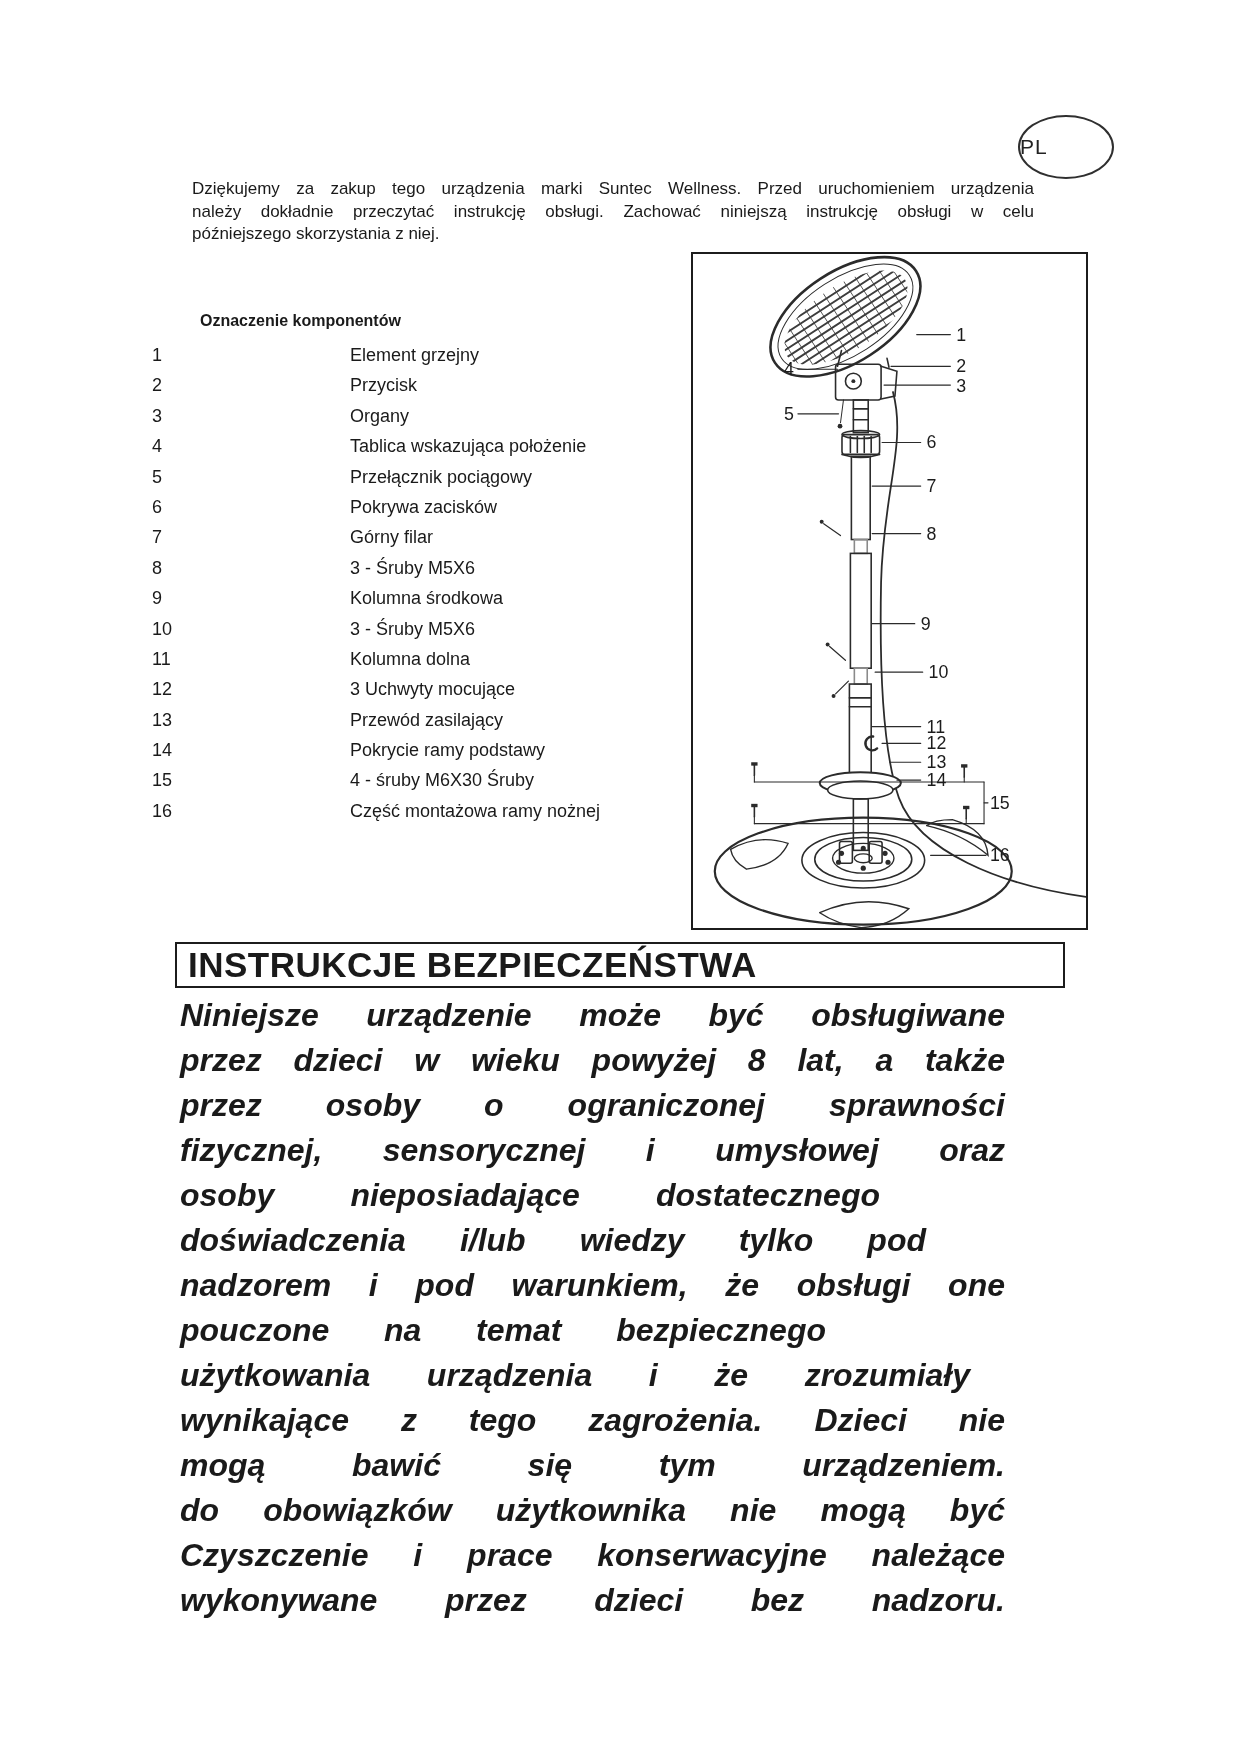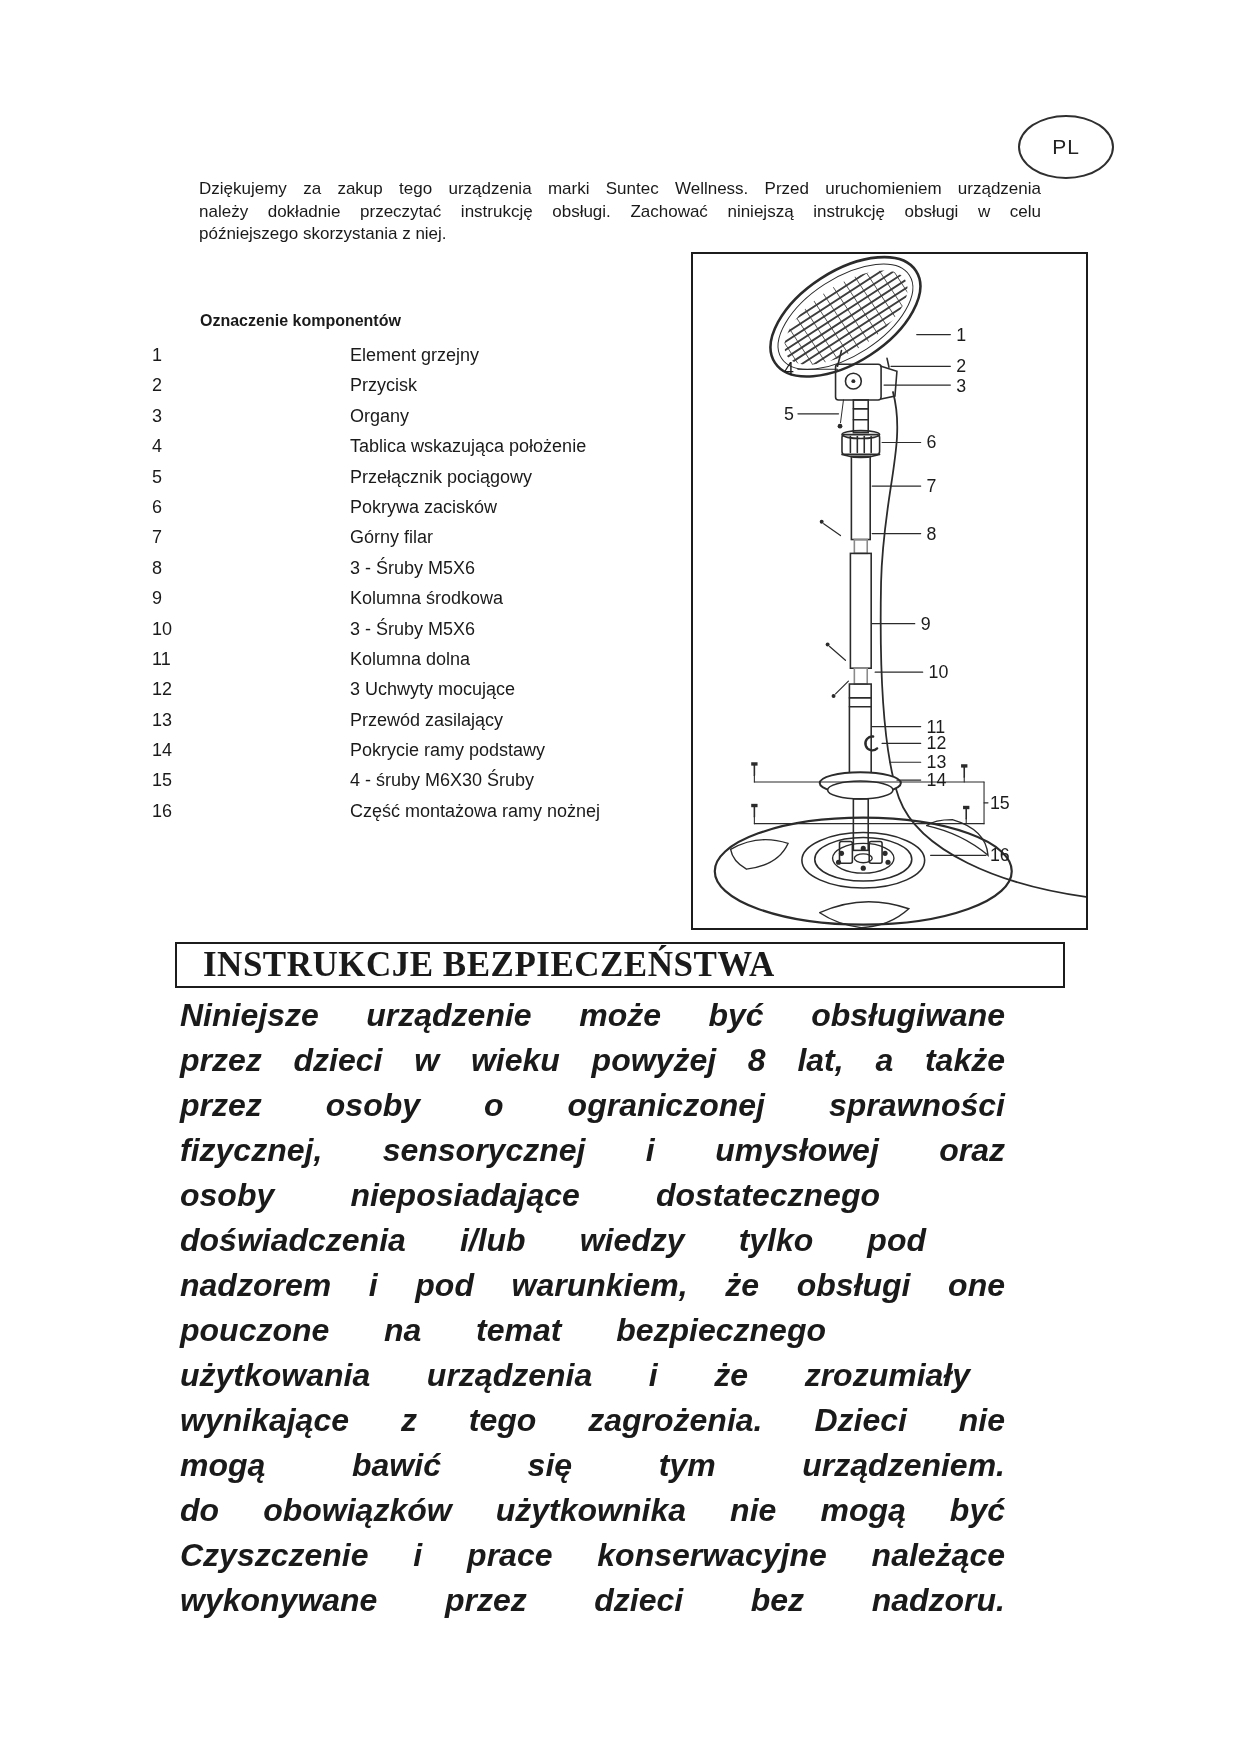--- a/index.html
+++ b/index.html
@@ -10,27 +10,27 @@
     font-family:"Liberation Sans", sans-serif;
     color:#1a1a1a;
     overflow:hidden;
   }
   .abs{position:absolute;}
 
   
   .badge{
     left:1018px;top:115px;width:92px;height:60px;
     border:2.5px solid #2f2f2f;border-radius:50%;
-    display:flex;align-items:center;justify-content:center;
+    display:flex;align-items:center;justify-content:flex-start;
     font-size:21px;letter-spacing:1px;color:#222;
   }
 
   
   .intro{left:192px;top:178px;width:842px;font-size:17px;line-height:22.5px;}
-  .iline{width:842px;text-align:justify;text-align-last:justify;white-space:nowrap;margin-left:7px;}
+  .iline{width:842px;text-align:justify;text-align-last:justify;white-space:nowrap;}
   .iline.last{text-align:left;text-align-last:left;}
 
   
   .comp-title{left:200px;top:312px;font-size:16px;font-weight:bold;}
   .comp-list{left:152px;top:340px;font-size:18px;}
   .comp-row{display:flex;height:30.4px;line-height:30.4px;}
   .comp-num{width:198px;flex:0 0 198px;}
   .comp-label{white-space:nowrap;}
 
   
@@ -41,21 +41,21 @@
   .figure svg{display:block;}
   .callout{font-size:18px;fill:#1c1c1c;font-family:"Liberation Sans", sans-serif;}
 
   
   .safety-box{
     left:175px;top:942px;width:890px;height:46px;
     border:2px solid #1c1c1c;box-sizing:border-box;
     display:flex;align-items:center;
     background:#fff;
   }
-  .safety-heading{font-size:35px;font-weight:bold;padding-left:26px;letter-spacing:0.5px;white-space:nowrap;font-family:Liberation Serif, serif;}
+  .safety-heading{font-size:35px;font-weight:bold;padding-left:11px;letter-spacing:0.5px;white-space:nowrap;}
   .safety-text{left:180px;top:993px;width:830px;font-size:32px;font-weight:bold;line-height:45px;}
   .sline{width:825px;text-align:justify;text-align-last:justify;white-space:nowrap;font-style:italic;}
 </style>
 </head>
 <body>
 
 <div class="page">
 
   <div class="abs badge">
     <span>PL</span>

